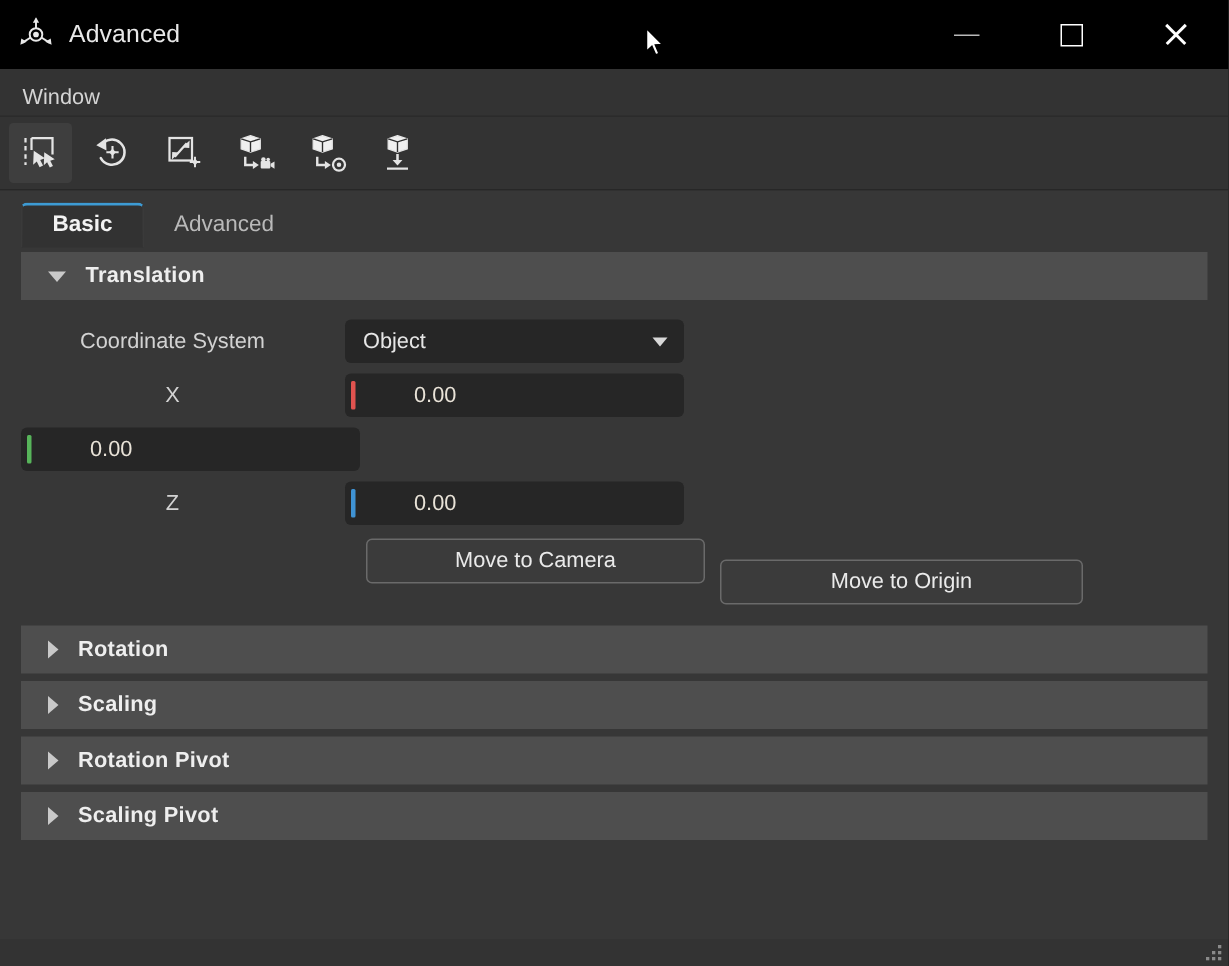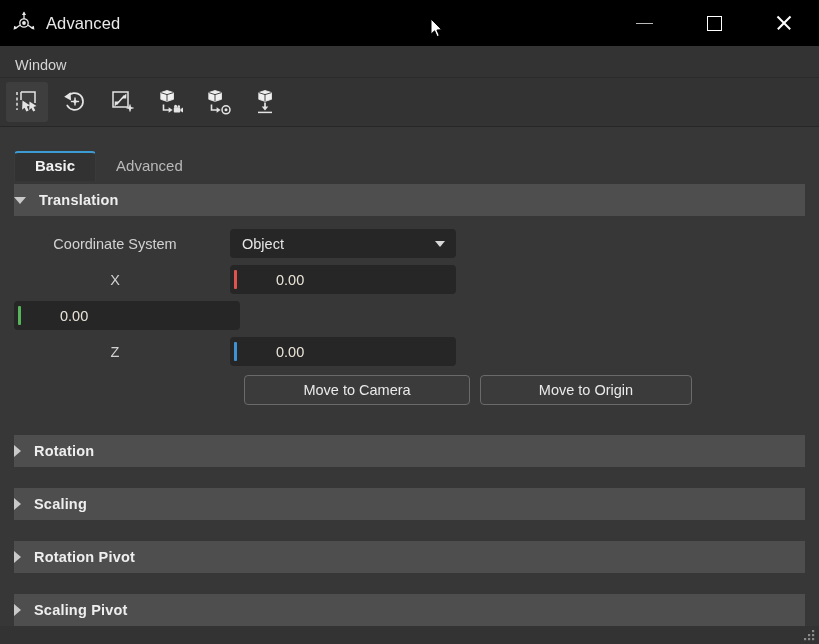--- a/index.html
+++ b/index.html
@@ -141,42 +141,42 @@
     align-items: flex-end;
     height: 36px;
     padding-top: 6px;
     position: relative;
   }
   .tab {
     font-size: 15px;
     padding: 6px 20px 7px 20px;
     color: #b9b9b9;
     position: relative;
-    top: 18px;
+    top: 2px;
     border-radius: 4px 4px 0 0;
   }
   .tab.active {
     background: #323232;
     color: #f2f2f2;
     font-weight: bold;
     border-top: 2px solid #3d9bd4;
     border-left: 1px solid #3a3a3a;
     border-right: 1px solid #3a3a3a;
     padding-top: 4px;
   }
 
   
   .section { margin-bottom: 0; }
   .section-header {
     height: 32px;
     background: #4e4e4e;
     display: flex;
     align-items: center;
-    padding-left: 0;
-    margin-top: 21px;
+    padding-left: 18px;
+    margin-top: 5px;
   }
   .tri {
     width: 0; height: 0;
     margin-right: 13px;
     flex: 0 0 auto;
   }
   .tri.down {
     border-left: 6px solid transparent;
     border-right: 6px solid transparent;
     border-top: 7px solid #c9c9c9;
@@ -272,21 +272,21 @@
     border-radius: 4px;
     background: #3b3b3b;
     color: #eaeaea;
     font-size: 14.5px;
     display: flex;
     align-items: center;
     justify-content: center;
     padding: 0 10px;
   }
   .pbtn.w1 { width: 226px; }
-  .pbtn.w2 { width: 212px; }
+  .pbtn.w2 { width: 242px; margin-top: 14px; }
 
   
   .statusbar {
     height: 18px;
     background: #333333;
     flex: 0 0 auto;
     position: relative;
   }
   .grip {
     position: absolute;

